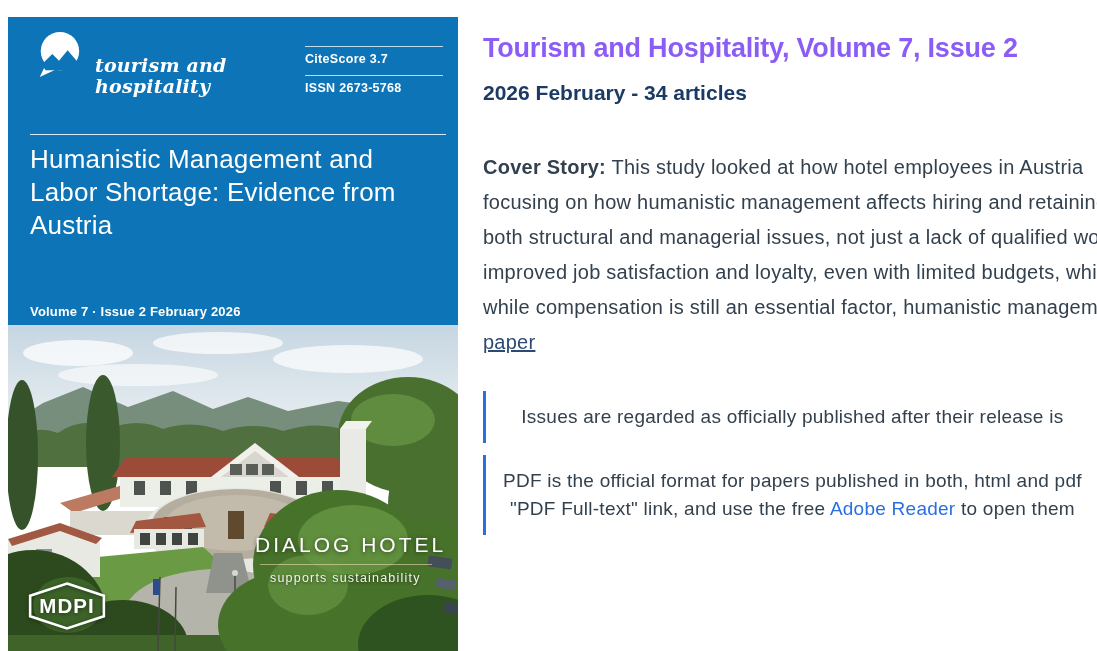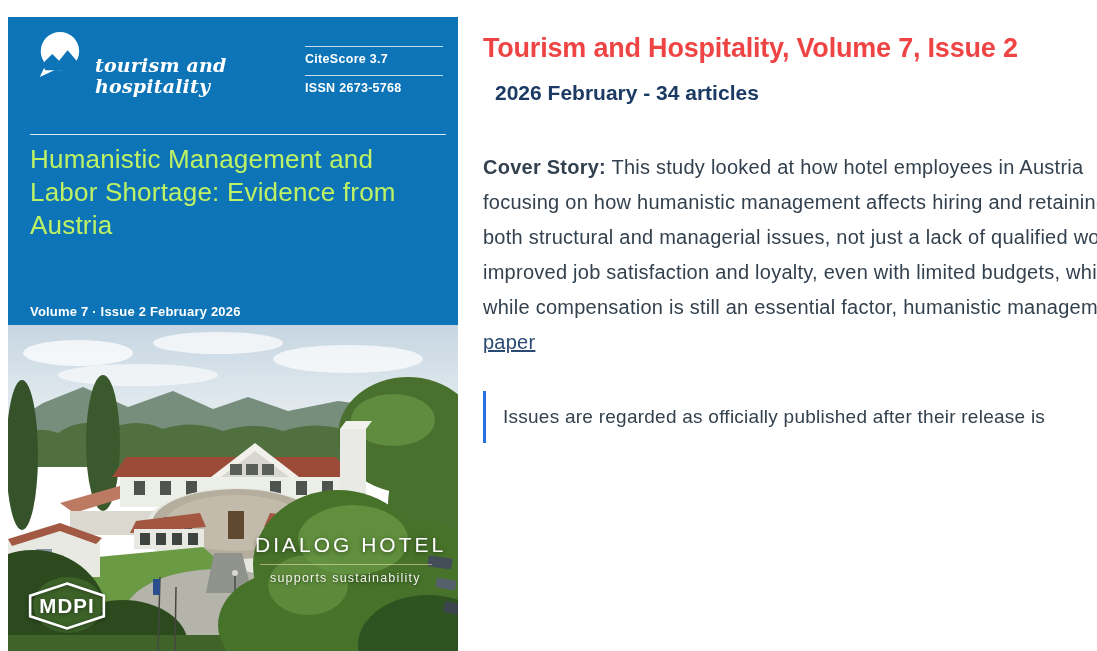--- a/index.html
+++ b/index.html
@@ -17,42 +17,42 @@
   .logo-text {
     margin-left:9px; margin-top:24px; color:#ffffff;
     font-family:"DejaVu Serif", serif; font-style:italic; font-weight:bold;
     font-size:19px; line-height:21px; letter-spacing:.2px;
   }
   .scores { position:absolute; left:297px; top:29px; width:138px; color:#ffffff; }
   .score-rule { border-top:1px solid rgba(255,255,255,.75); }
   .score-text { font-size:12.5px; font-weight:bold; letter-spacing:.3px; margin:5px 0 9px; }
   .cover-rule { position:absolute; left:22px; right:12px; top:117px; border-top:1px solid rgba(255,255,255,.85); }
   .cover-title {
-    position:absolute; left:22px; top:126px; width:400px; color:#bef264;
+    position:absolute; left:22px; top:126px; width:400px; color:#ffffff;
     font-size:26px; line-height:33px; font-weight:400; letter-spacing:.2px;
   }
   .cover-issue { position:absolute; left:22px; top:287px; color:#ffffff; font-size:13px; font-weight:bold; letter-spacing:.2px; }
 
   .cover-photo { position:absolute; left:0; top:308px; width:450px; height:374px; }
   .cover-photo svg.scene { position:absolute; left:0; top:0; width:450px; height:326px; display:block; }
   .hotel-name {
     position:absolute; left:247px; top:208px; color:#ffffff; font-size:21px;
     letter-spacing:3px; text-shadow:0 1px 4px rgba(0,0,0,.5); white-space:nowrap;
   }
   .hotel-rule { position:absolute; left:252px; top:239px; width:172px; border-top:1px solid rgba(255,226,190,.55); }
   .hotel-tag {
     position:absolute; left:262px; top:246px; color:#f2f4ee; font-size:12.5px;
     letter-spacing:1.2px; text-shadow:0 1px 3px rgba(0,0,0,.5); white-space:nowrap;
   }
   .mdpi-badge { position:absolute; left:16px; top:255px; width:86px; height:52px; filter:drop-shadow(0 1px 2px rgba(0,0,0,.4)); }
 
   
   .main { position:absolute; left:483px; top:0; width:780px; color:#33414e; }
-  .main-title { position:absolute; left:0; top:33px; font-size:27px; font-weight:bold; color:#ef4444; letter-spacing:-.2px; white-space:nowrap; }
-  .main-sub { position:absolute; left:12px; top:81px; font-size:21px; font-weight:bold; color:#1b3a64; white-space:nowrap; }
+  .main-title { position:absolute; left:0; top:33px; font-size:27px; font-weight:bold; color:#8b5cf6; letter-spacing:-.2px; white-space:nowrap; }
+  .main-sub { position:absolute; left:0; top:81px; font-size:21px; font-weight:bold; color:#1b3a64; white-space:nowrap; }
   .story { position:absolute; left:0; top:150px; }
   .story-line { white-space:pre; font-size:20px; line-height:35px; letter-spacing:.25px; }
   .story-line .b { font-weight:bold; }
   .paper-link { display:inline-block; margin-top:6px; font-size:20px; letter-spacing:.25px; color:#2b4a73; text-decoration:underline; cursor:pointer; }
   .notes { position:absolute; left:0; top:391px; }
   .note {
     border-left:3px solid #2a6fe0; padding:12px 0 12px 17px; margin-bottom:12px;
     font-size:19px; line-height:28px; letter-spacing:.25px; white-space:pre;text-align:center;
   }
   .inline-link { color:#2a6fe0; text-decoration:none; cursor:pointer; }
@@ -190,16 +190,17 @@
       <div class="story-line"><span class="b">Cover Story:</span><span> This study looked at how hotel employees in Austria</span></div>
       <div class="story-line">focusing on how humanistic management affects hiring and retaining</div>
       <div class="story-line">both structural and managerial issues, not just a lack of qualified workers</div>
       <div class="story-line">improved job satisfaction and loyalty, even with limited budgets, which</div>
       <div class="story-line">while compensation is still an essential factor, humanistic management</div>
       <a class="paper-link">paper</a>
     </div>
 
     <div class="notes">
       <div class="note"><span>Issues are regarded as officially published after their release is</span></div>
+      <div class="note"><div>PDF is the official format for papers published in both, html and pdf</div><div><span>"PDF Full-text" link, and use the free </span><a class="inline-link">Adobe Reader</a><span> to open them</span></div></div>
     </div>
   </div>
 
 </div>
 
 </body></html>

